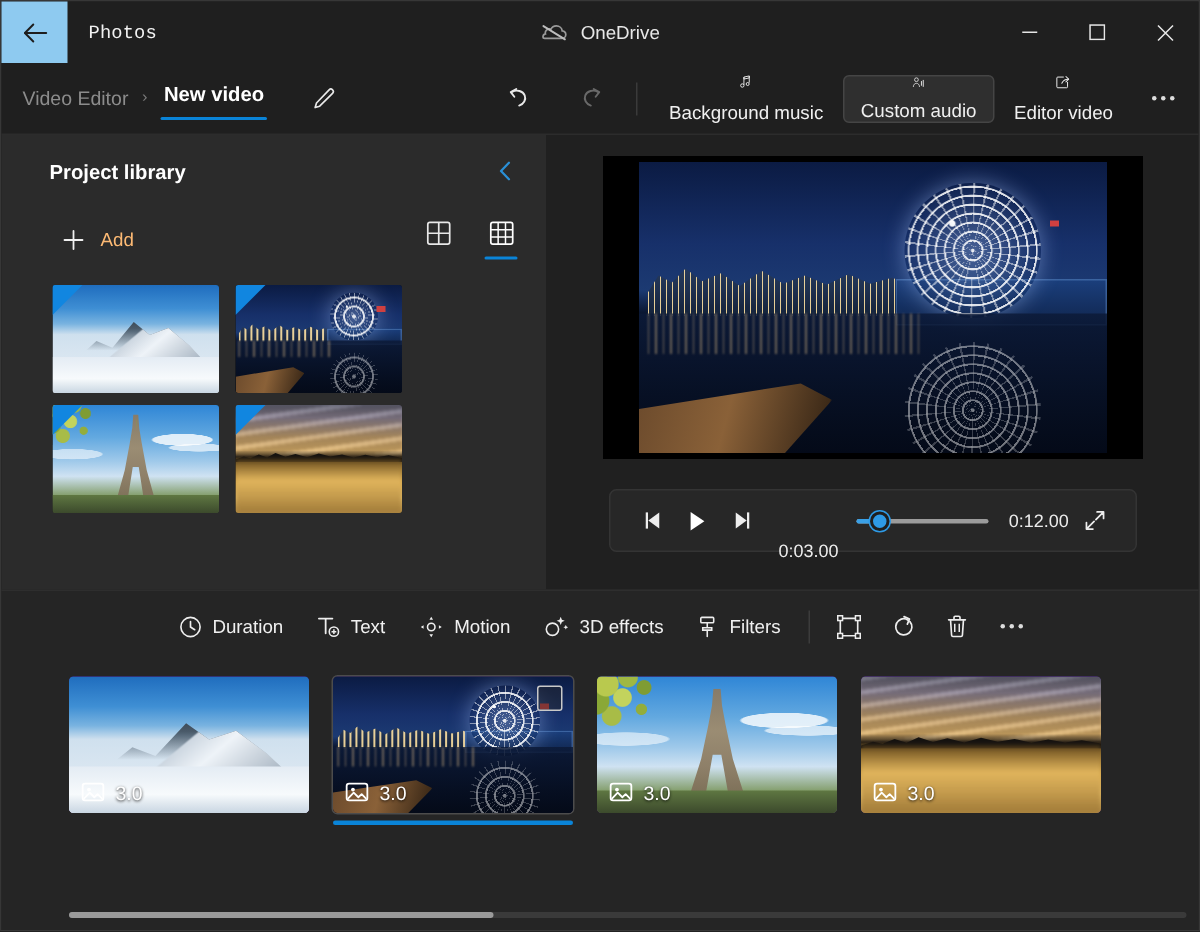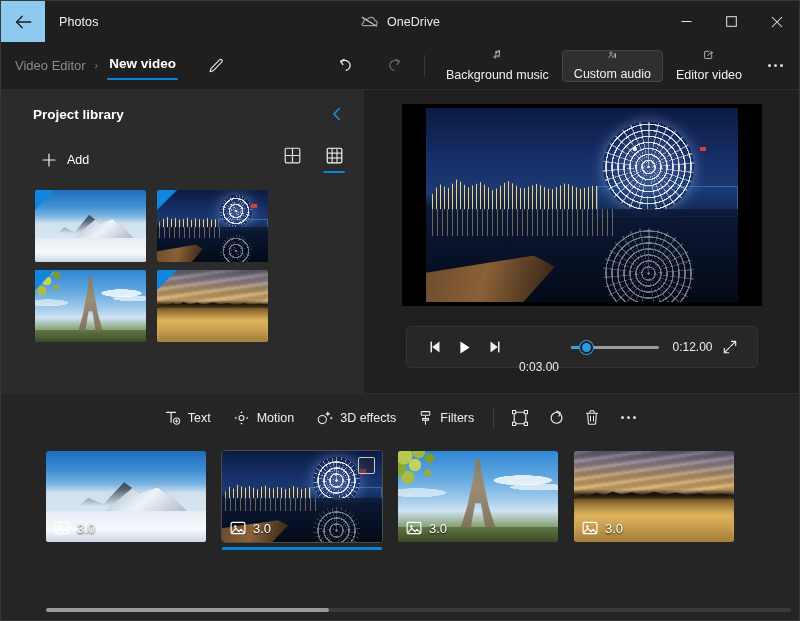--- a/index.html
+++ b/index.html
@@ -42,20 +42,21 @@
     cursor: pointer;
   }
   .back-button svg { display: block; }
   .app-name {
     display: flex;
     align-items: center;
     padding-left: 14px;
     font-size: 12.5px;
     color: #f2f2f2;
     letter-spacing: .1px;
+    font-family: Liberation Mono, monospace;
   }
   .onedrive-status {
     position: absolute;
     left: 0; right: 0; top: 0;
     height: 41px;
     display: flex;
     align-items: center;
     justify-content: center;
     gap: 8px;
     pointer-events: none;
@@ -227,21 +228,21 @@
     min-height: 44px;
     display: flex;
     align-items: center;
     padding: 0 16px 0 38px;
   }
   .lib-add {
     display: flex;
     align-items: center;
     gap: 10px;
     font-size: 12.5px;
-    color: #ffffff;
+    color: #fdba74;
     cursor: pointer;
     padding: 5px 8px 5px 2px;
     border-radius: 3px;
   }
   .lib-views {
     margin-left: auto;
     display: flex;
     gap: 14px;
     align-items: flex-start;
   }
@@ -908,20 +909,27 @@
         </div>
       </div>
     </div>
   </div>
 
   <div class="storyboard">
 
     <div class="sb-toolbar">
 
 
+      <div class="sb-item">
+        <svg width="16" height="16" viewBox="0 0 16 16">
+          <circle cx="8" cy="8" r="6.4" fill="none" stroke="#ededed" stroke-width="1.1"></circle>
+          <path d="M8 4.3V8l2.8 1.8" fill="none" stroke="#ededed" stroke-width="1.1" stroke-linecap="round"></path>
+        </svg>
+        <span>Duration</span>
+      </div>
 
       <div class="sb-item">
         <svg width="16" height="16" viewBox="0 0 16 16">
           <path d="M1.6 2.4h9M6.1 2.6v9.6" fill="none" stroke="#ededed" stroke-width="1.2" stroke-linecap="round"></path>
           <circle cx="11.6" cy="11.1" r="3.1" fill="none" stroke="#ededed" stroke-width="1.05"></circle>
           <path d="M11.6 9.5v3.2M10 11.1h3.2" stroke="#ededed" stroke-width="1"></path>
         </svg>
         <span>Text</span>
       </div>
 

